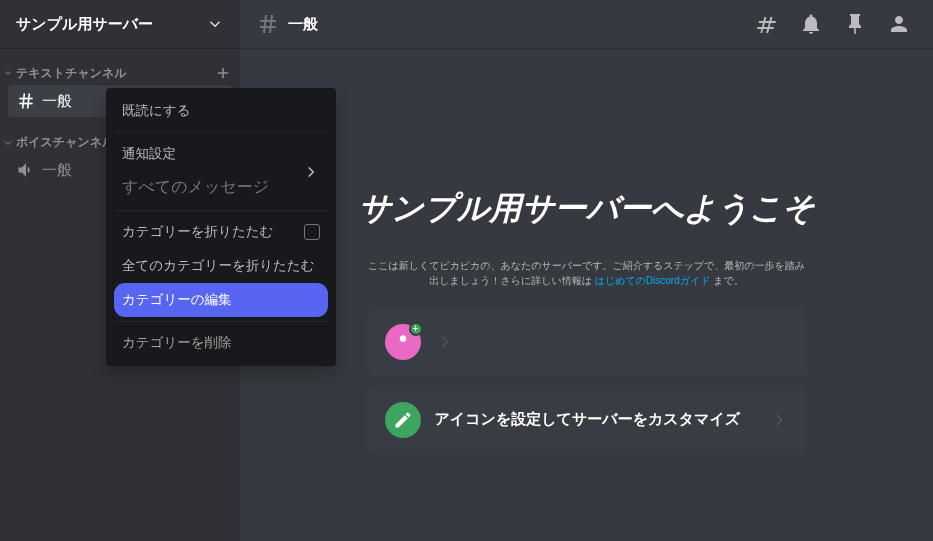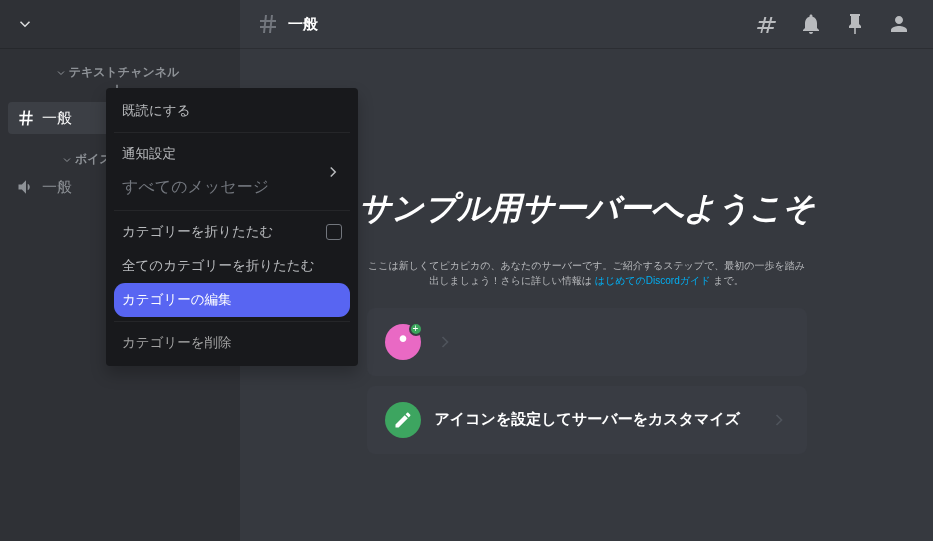--- a/index.html
+++ b/index.html
@@ -39,21 +39,20 @@
   .category {
     display: flex;
     align-items: center;
     justify-content: space-between;
     padding: 16px 8px 2px 2px;
     font-size: 12px;
     font-weight: 600;
     color: #8e9297;
     text-transform: none;
     cursor: pointer;
-    flex-direction: column;
   }
   .category .left { display: flex; align-items: center; gap: 2px; }
   .category svg.arrow { width: 12px; height: 12px; }
   .category svg.plus { width: 18px; height: 18px; cursor: pointer; }
   .channel {
     display: flex;
     align-items: center;
     gap: 6px;
     padding: 6px 8px;
     margin: 1px 8px;
@@ -155,21 +154,21 @@
     font-weight: 600;
     color: #fff;
   }
   .card svg.chev { width: 20px; height: 20px; color: #4f545c; }
 
   
   .context-menu {
     position: absolute;
     left: 106px;
     top: 88px;
-    width: 252px;
+    width: 230px;
     background: #18191c;
     border-radius: 4px;
     padding: 6px 8px;
     box-shadow: 0 8px 16px rgba(0,0,0,0.24);
     z-index: 100;
   }
   .context-item {
     display: flex;
     align-items: center;
     justify-content: space-between;
@@ -199,20 +198,21 @@
     width: 16px; height: 16px;
     border: 1.5px solid #72767d;
     border-radius: 3px;
   }
 </style>
 </head>
 <body>
 
 <div class="sidebar">
   <div class="server-header">
+    <h1>サンプル用サーバー</h1>
     <svg viewBox="0 0 24 24" fill="none" stroke="currentColor" stroke-width="2">
         <polyline points="6 9 12 15 18 9"></polyline>
       </svg>
   </div>
 
   <div class="category">
     <span class="left">
       <svg class="arrow" viewBox="0 0 24 24" fill="none" stroke="currentColor" stroke-width="2">
           <polyline points="6 9 12 15 18 9"></polyline>
         </svg>

